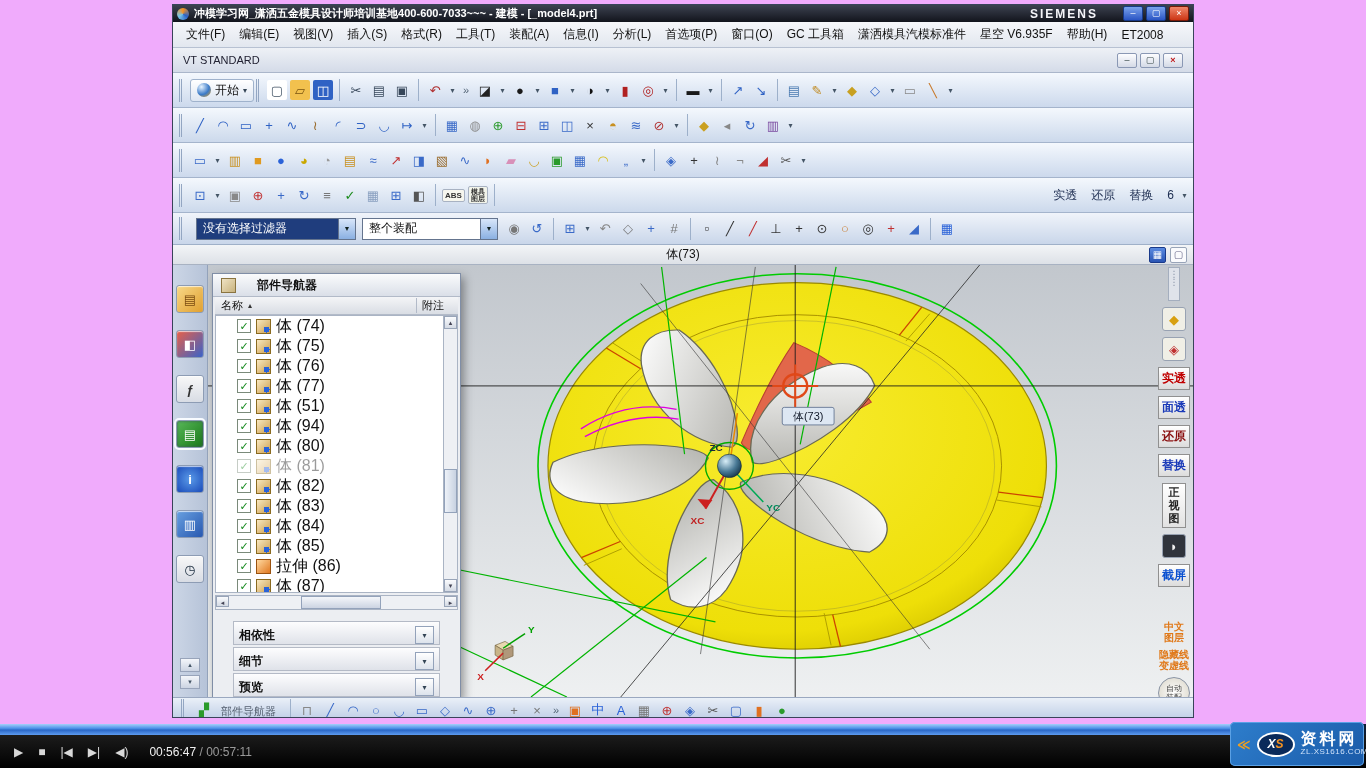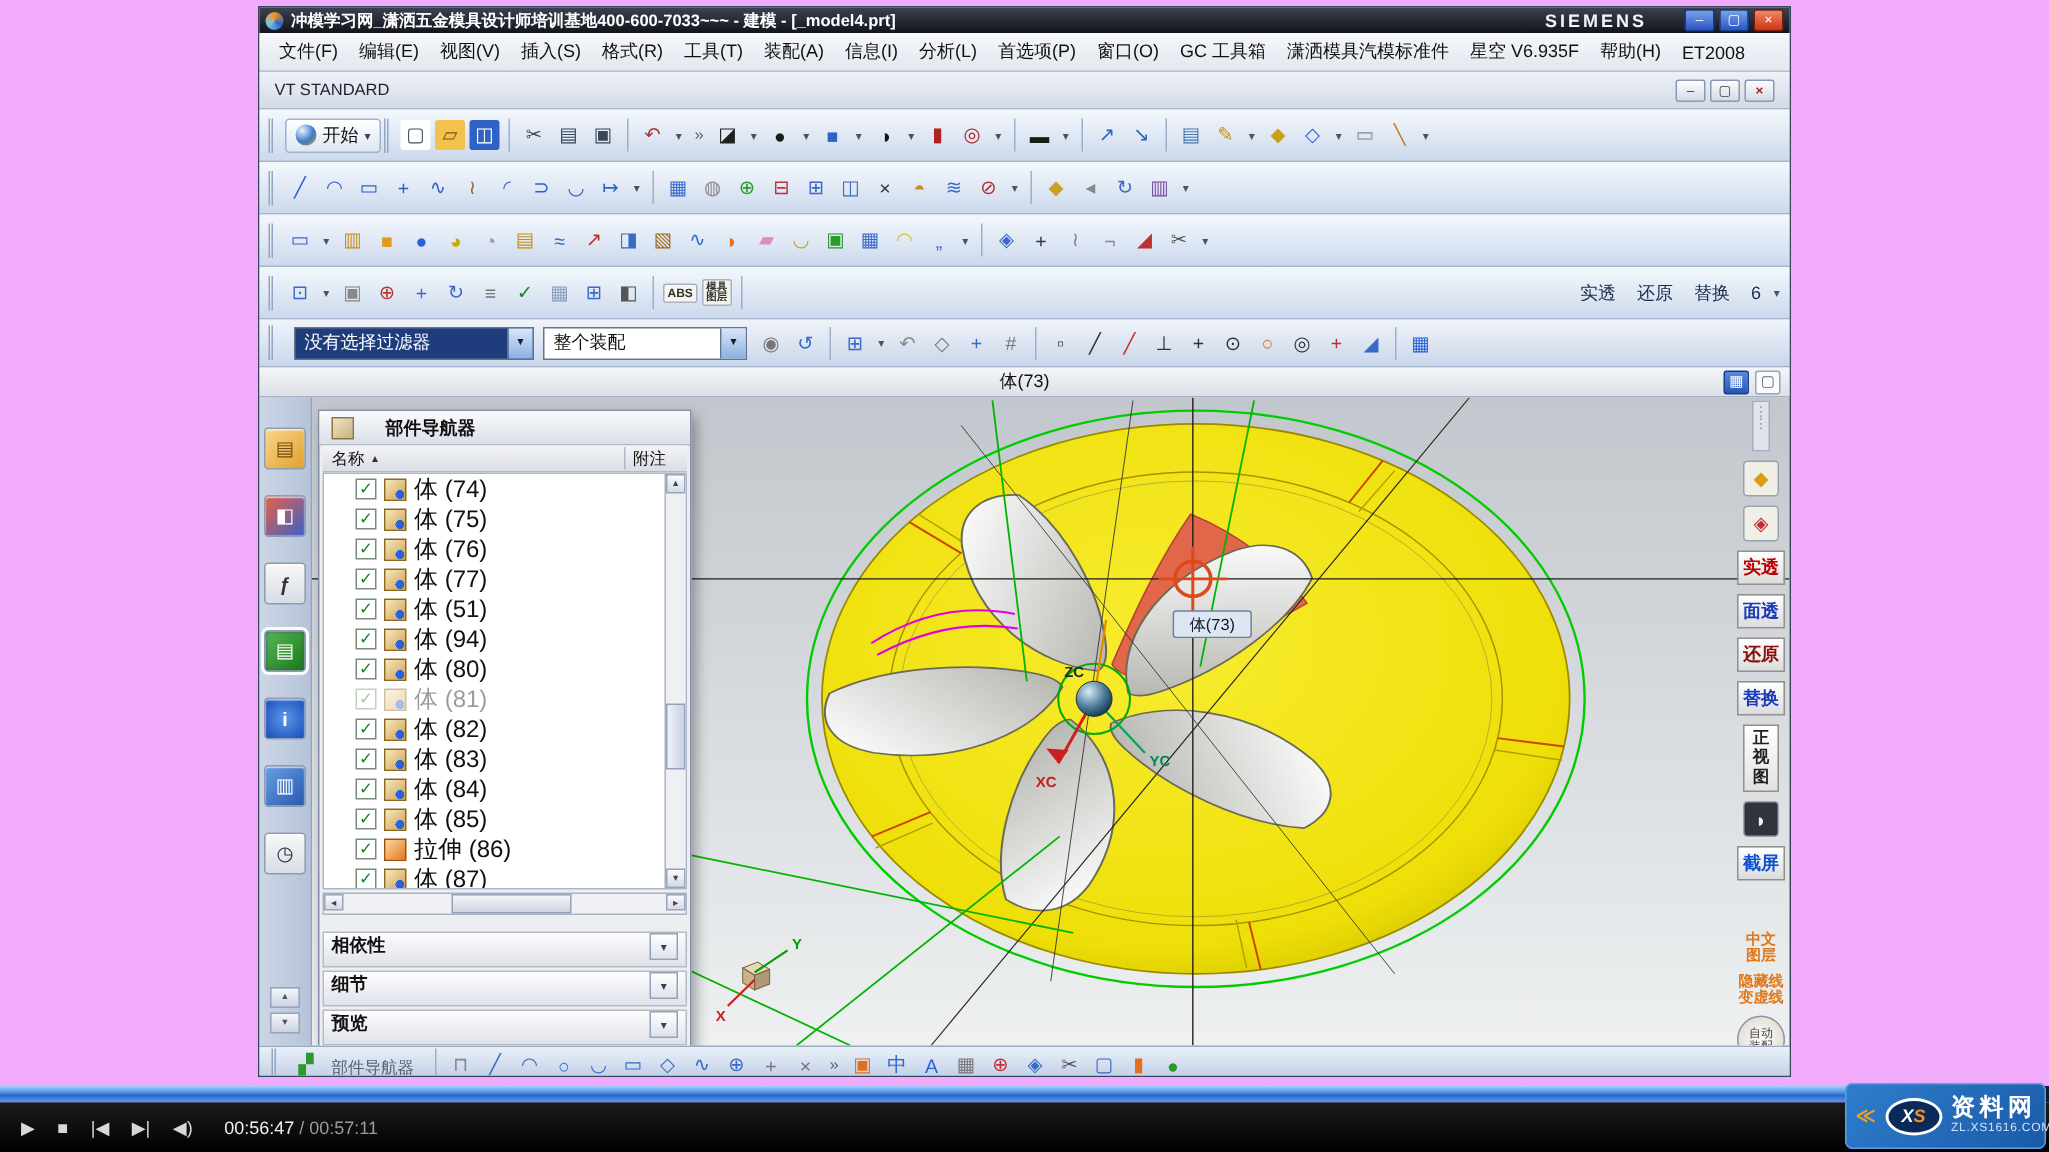--- a/index.html
+++ b/index.html
@@ -109,22 +109,22 @@
         background:linear-gradient(#fafbfd,#d4dae4);border:1px solid #98a4b8;box-sizing:border-box;cursor:pointer;}
   .vtrack{flex:1;position:relative;}
   .vthumb{position:absolute;left:0;right:0;top:56%;height:42px;background:linear-gradient(90deg,#eef2f8,#c8d2e2);
           border:1px solid #93a2ba;cursor:grab;}
   .hscroll{height:13px;margin:2px 2px 0 2px;display:flex;background:#eef0f4;border:1px solid #aab4c4;}
   .hscroll .sbtn{height:11px;}
   .htrack{flex:1;position:relative;}
   .hthumb{position:absolute;top:0;bottom:0;left:72px;width:78px;background:linear-gradient(#f4f6fa,#ccd4e2);
           border:1px solid #93a2ba;cursor:grab;}
   .navfiller{flex:1;}
-  .secbar{height:22px;margin:1px 2px;background:linear-gradient(#fdfdfe,#dfe2e9);border:1px solid #b4bac6;
-          display:flex;align-items:flex-start;justify-content:space-between;padding:0 5px;font-weight:bold;font-size:12px;cursor:pointer;}
+  .secbar{height:22px;margin:1px 20px;background:linear-gradient(#fdfdfe,#dfe2e9);border:1px solid #b4bac6;
+          display:flex;align-items:flex-end;justify-content:space-between;padding:0 5px;font-weight:bold;font-size:12px;cursor:pointer;}
   .secdd{width:17px;height:16px;border:1px solid #93a2ba;background:linear-gradient(#fff,#dde3ec);font-size:8px;
          display:flex;align-items:center;justify-content:center;color:#345;}
 
   
   .rpanel{position:absolute;right:2px;top:2px;width:34px;display:flex;flex-direction:column;align-items:center;gap:6px;z-index:5;}
   .rscroll{width:12px;height:34px;background:#dfe3ea;border:1px solid #a4aeбе;border:1px solid #a4aebe;color:#8894a8;
            font-size:9px;line-height:8px;text-align:center;padding-top:2px;box-sizing:border-box;cursor:pointer;}
   .ricon{width:22px;height:22px;border:1px solid #98a2b2;border-radius:3px;display:flex;align-items:center;
          justify-content:center;font-size:13px;background:#f0efe6;cursor:pointer;}
   .rbtn{width:30px;height:21px;background:linear-gradient(#ffffff,#dcdcdc);border:1px solid #909090;

